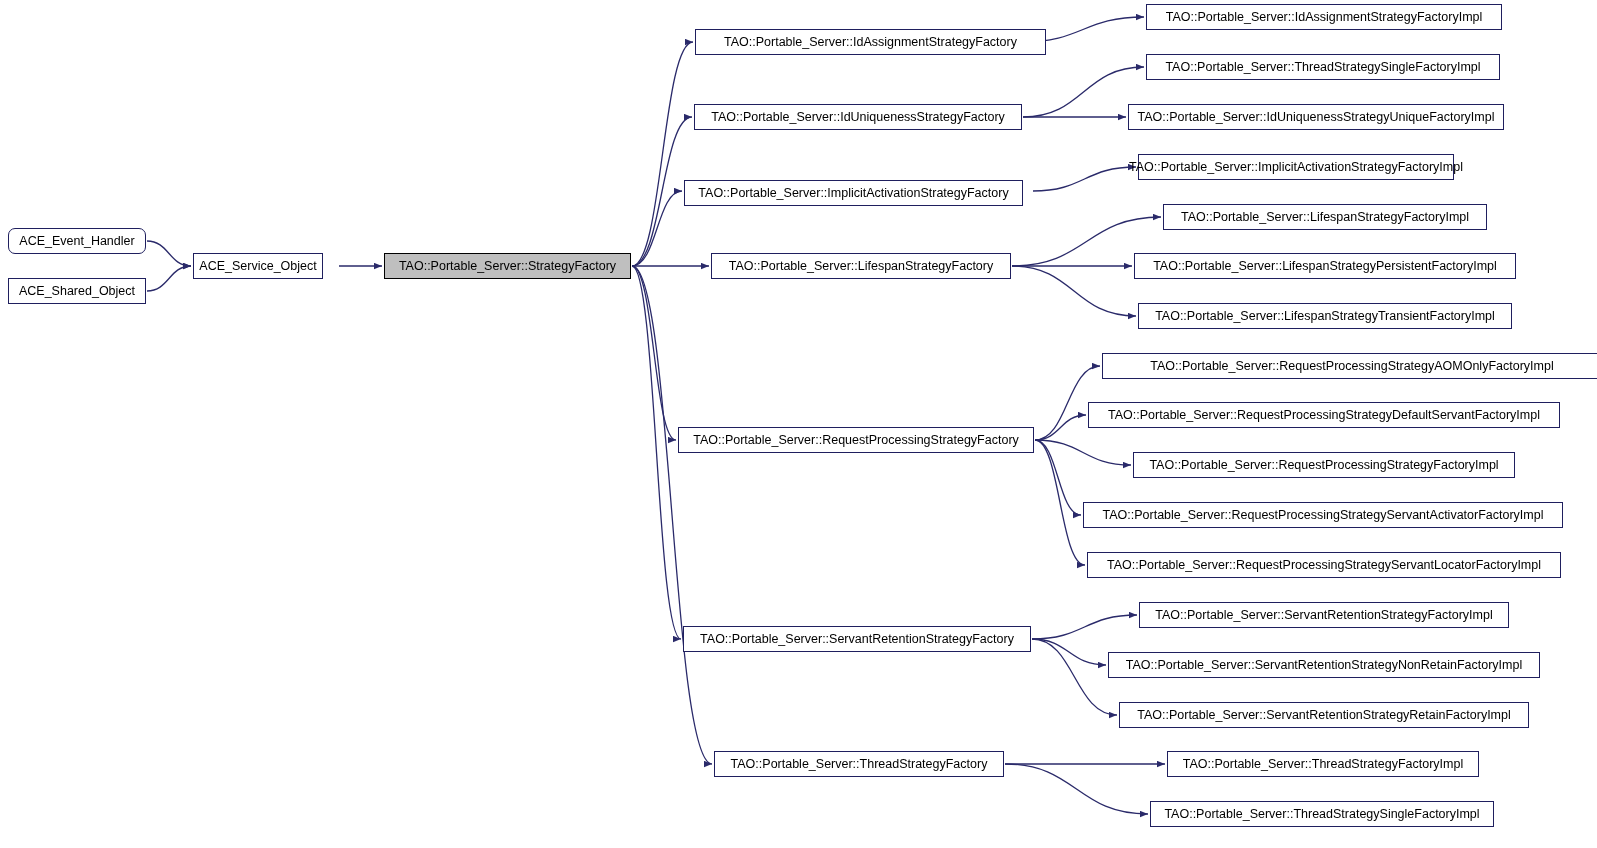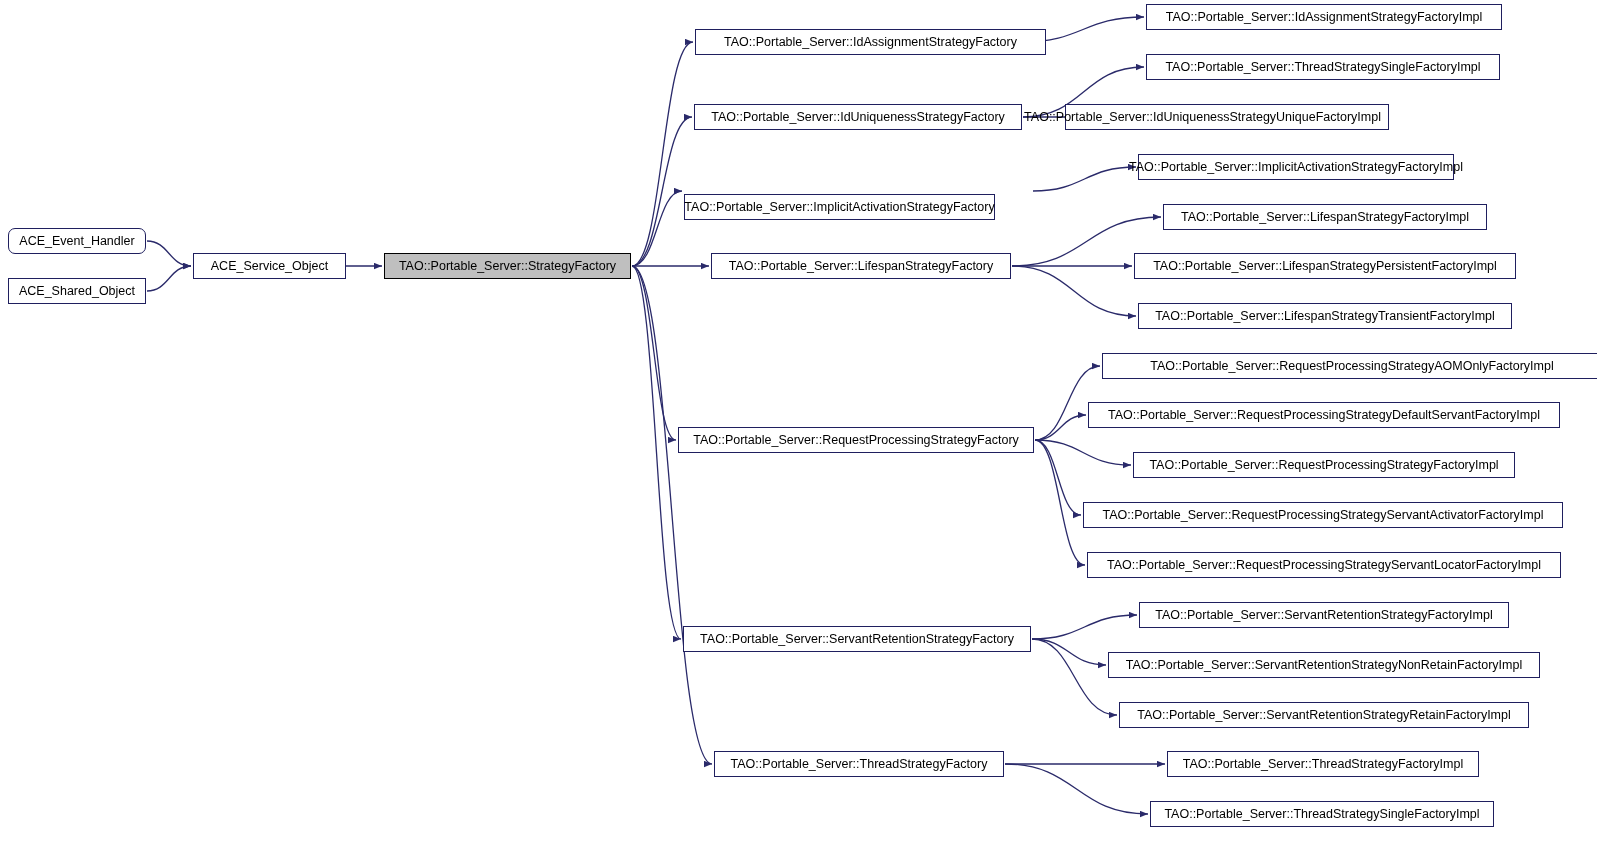--- a/index.html
+++ b/index.html
@@ -83,54 +83,54 @@
         <path d="M1005,764 C1076.5,764 1076.5,814 1148,814" marker-end="url(#arrow)"></path>
       </g>
   </svg>
   <div id="nodes">
       <div class="node" style="left: 8px; top: 228px; width: 138px; border-radius: 7px;">
         <span>ACE_Event_Handler</span>
       </div>
       <div class="node" style="left: 8px; top: 278px; width: 138px;">
         <span>ACE_Shared_Object</span>
       </div>
-      <div class="node" style="left: 193px; top: 253px; width: 153px;">
+      <div class="node" style="left: 193px; top: 253px; width: 130px;">
         <span>ACE_Service_Object</span>
       </div>
       <div class="node highlight" style="left: 384px; top: 253px; width: 247px;">
         <span>TAO::Portable_Server::StrategyFactory</span>
       </div>
       <div class="node" style="left: 695px; top: 29px; width: 351px;">
         <span>TAO::Portable_Server::IdAssignmentStrategyFactory</span>
       </div>
       <div class="node" style="left: 694px; top: 104px; width: 328px;">
         <span>TAO::Portable_Server::IdUniquenessStrategyFactory</span>
       </div>
-      <div class="node" style="left: 684px; top: 194px; width: 311px;">
+      <div class="node" style="left: 684px; top: 180px; width: 339px;">
         <span>TAO::Portable_Server::ImplicitActivationStrategyFactory</span>
       </div>
       <div class="node" style="left: 711px; top: 253px; width: 300px;">
         <span>TAO::Portable_Server::LifespanStrategyFactory</span>
       </div>
       <div class="node" style="left: 678px; top: 427px; width: 356px;">
         <span>TAO::Portable_Server::RequestProcessingStrategyFactory</span>
       </div>
       <div class="node" style="left: 683px; top: 626px; width: 348px;">
         <span>TAO::Portable_Server::ServantRetentionStrategyFactory</span>
       </div>
       <div class="node" style="left: 714px; top: 751px; width: 290px;">
         <span>TAO::Portable_Server::ThreadStrategyFactory</span>
       </div>
       <div class="node" style="left: 1146px; top: 4px; width: 356px;">
         <span>TAO::Portable_Server::IdAssignmentStrategyFactoryImpl</span>
       </div>
       <div class="node" style="left: 1146px; top: 54px; width: 354px;">
         <span>TAO::Portable_Server::ThreadStrategySingleFactoryImpl</span>
       </div>
-      <div class="node" style="left: 1065px; top: 104px; width: 324px; justify-content: flex-end;">
+      <div class="node" style="left: 1128px; top: 104px; width: 376px;">
         <span>TAO::Portable_Server::IdUniquenessStrategyUniqueFactoryImpl</span>
       </div>
       <div class="node" style="left: 1138px; top: 154px; width: 316px;">
         <span>TAO::Portable_Server::ImplicitActivationStrategyFactoryImpl</span>
       </div>
       <div class="node" style="left: 1163px; top: 204px; width: 324px;">
         <span>TAO::Portable_Server::LifespanStrategyFactoryImpl</span>
       </div>
       <div class="node" style="left: 1134px; top: 253px; width: 382px;">
         <span>TAO::Portable_Server::LifespanStrategyPersistentFactoryImpl</span>

